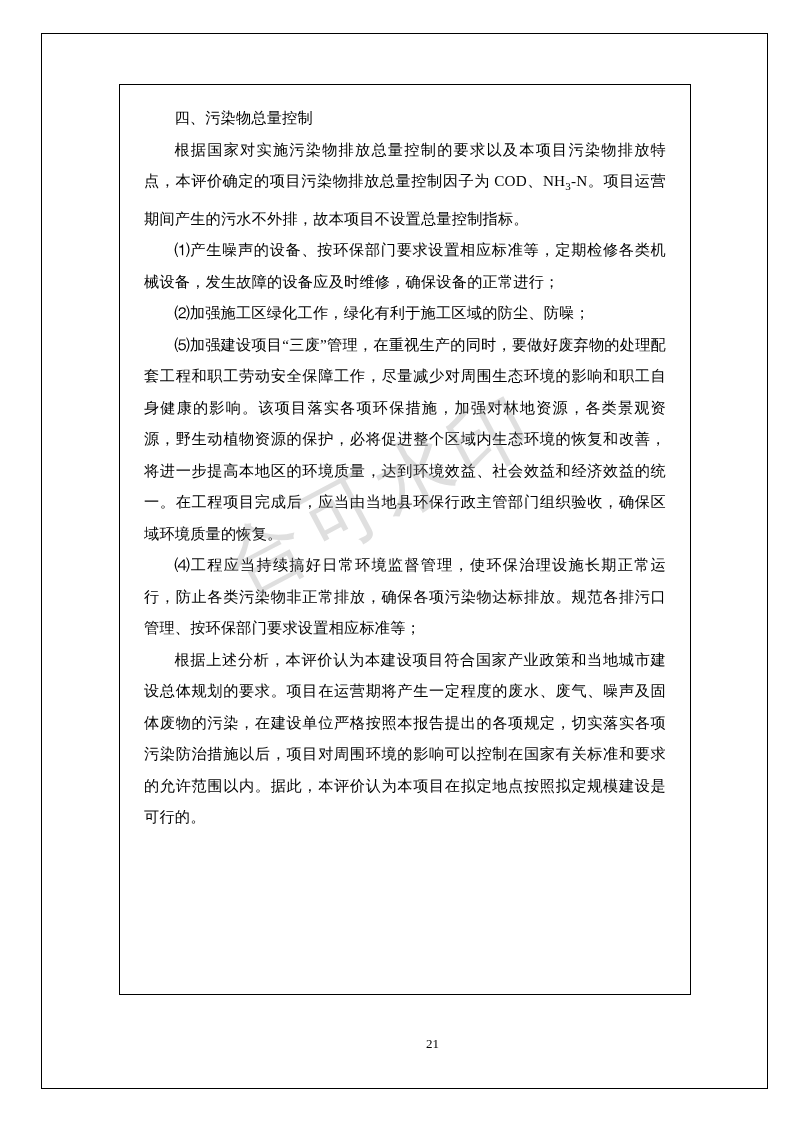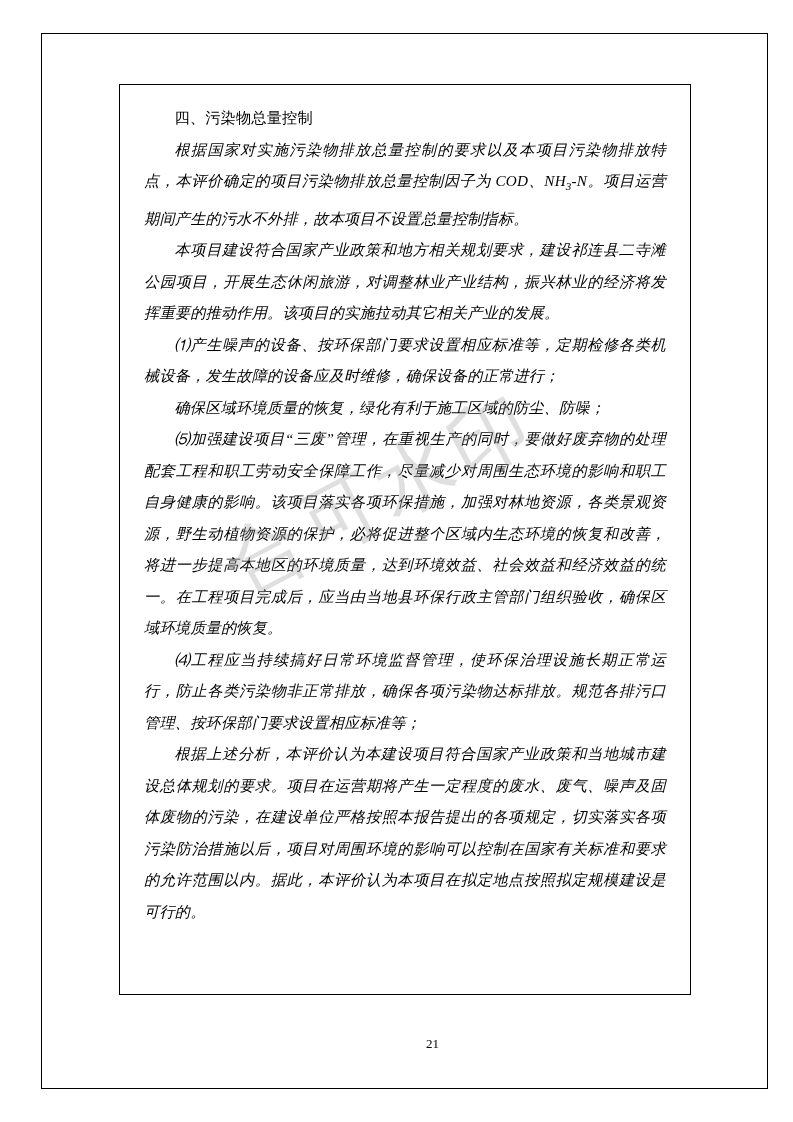--- a/index.html
+++ b/index.html
@@ -56,21 +56,20 @@
   p {
     margin: 0;
     font-size: 15.2px;
     line-height: 31.5px;
     text-align: justify;
     text-justify: inter-ideograph;
     letter-spacing: 0.2px;
   }
   .indent {
     text-indent: 2em;
-    font-style: italic;
   }
   .heading {
     text-indent: 2em;
   }
   .sub {
     font-size: 11px;
     vertical-align: sub;
   }
   .watermark {
     position: absolute;
@@ -107,26 +106,25 @@
 
   <div class="content-box"></div>
 
   <div class="content-inner">
 
     <p class="heading">四、污染物总量控制</p>
 
     <p class="indent"><span>根据国家对实施污染物排放总量控制的要求以及本项目污染物排放特点，本评价确定的项目污染物排放总量控制因子为 COD、NH</span><span class="sub">3</span><span>-N。项目运营期间产生的污水不外排，故本项目不设置总量控制指标。</span></p>
 
 
-    <p class="indent">本项目建设符合国家产业政策和地方相关规划要求，建设祁连县二寺滩公园项目，开展生态休闲旅游，对调整林业产业结构，振兴林业的经济将发挥重要的推动作用。该项目的实施拉动其它相关产业的发展。</p>
 
 
     <p class="indent">⑴产生噪声的设备、按环保部门要求设置相应标准等，定期检修各类机械设备，发生故障的设备应及时维修，确保设备的正常进行；</p>
 
-    <p class="indent">确保区域环境质量的恢复，绿化有利于施工区域的防尘、防噪；</p>
+    <p class="indent">⑵加强施工区绿化工作，绿化有利于施工区域的防尘、防噪；</p>
 
 
     <p class="indent">⑸加强建设项目“三废”管理，在重视生产的同时，要做好废弃物的处理配套工程和职工劳动安全保障工作，尽量减少对周围生态环境的影响和职工自身健康的影响。该项目落实各项环保措施，加强对林地资源，各类景观资源，野生动植物资源的保护，必将促进整个区域内生态环境的恢复和改善，将进一步提高本地区的环境质量，达到环境效益、社会效益和经济效益的统一。在工程项目完成后，应当由当地县环保行政主管部门组织验收，确保区域环境质量的恢复。</p>
 
     <p class="indent">⑷工程应当持续搞好日常环境监督管理，使环保治理设施长期正常运行，防止各类污染物非正常排放，确保各项污染物达标排放。规范各排污口管理、按环保部门要求设置相应标准等；</p>
 
     <p class="indent">根据上述分析，本评价认为本建设项目符合国家产业政策和当地城市建设总体规划的要求。项目在运营期将产生一定程度的废水、废气、噪声及固体废物的污染，在建设单位严格按照本报告提出的各项规定，切实落实各项污染防治措施以后，项目对周围环境的影响可以控制在国家有关标准和要求的允许范围以内。据此，本评价认为本项目在拟定地点按照拟定规模建设是可行的。</p>
 
   </div>
 

